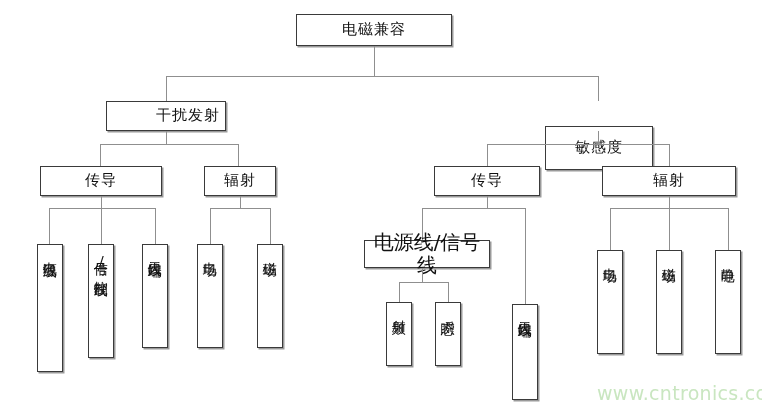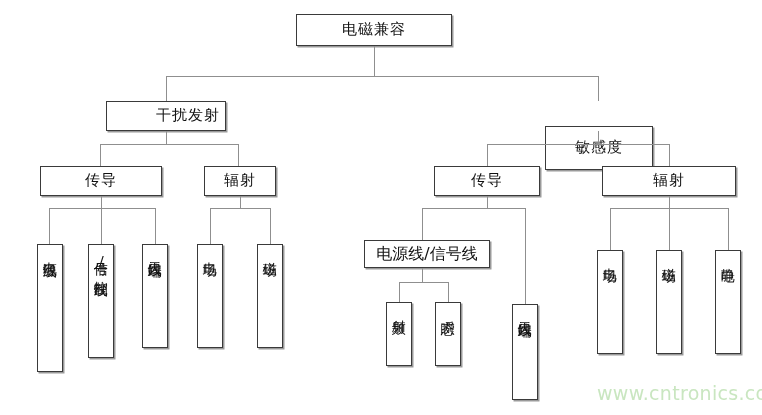--- a/index.html
+++ b/index.html
@@ -31,21 +31,21 @@
     color:#111;
     line-height:1.15;
     text-align:center;
     box-shadow:1.5px 1.5px 0 0 #9a9a9a;
   }
   .node .txt{display:block;}
 
   
   .h-node{font-size:15px;letter-spacing:1px;}
   .h-node.root{font-size:15px;}
-  .h-node.small{font-size:16px;letter-spacing:0px;}
+  .h-node.small{font-size:20px;letter-spacing:0px;}
 
   
   .v-node{
     font-size:14px;
     letter-spacing:1px;
     padding-top:6px;
     align-items:flex-start;
   }
   .v-node .txt{
     writing-mode:vertical-rl;

